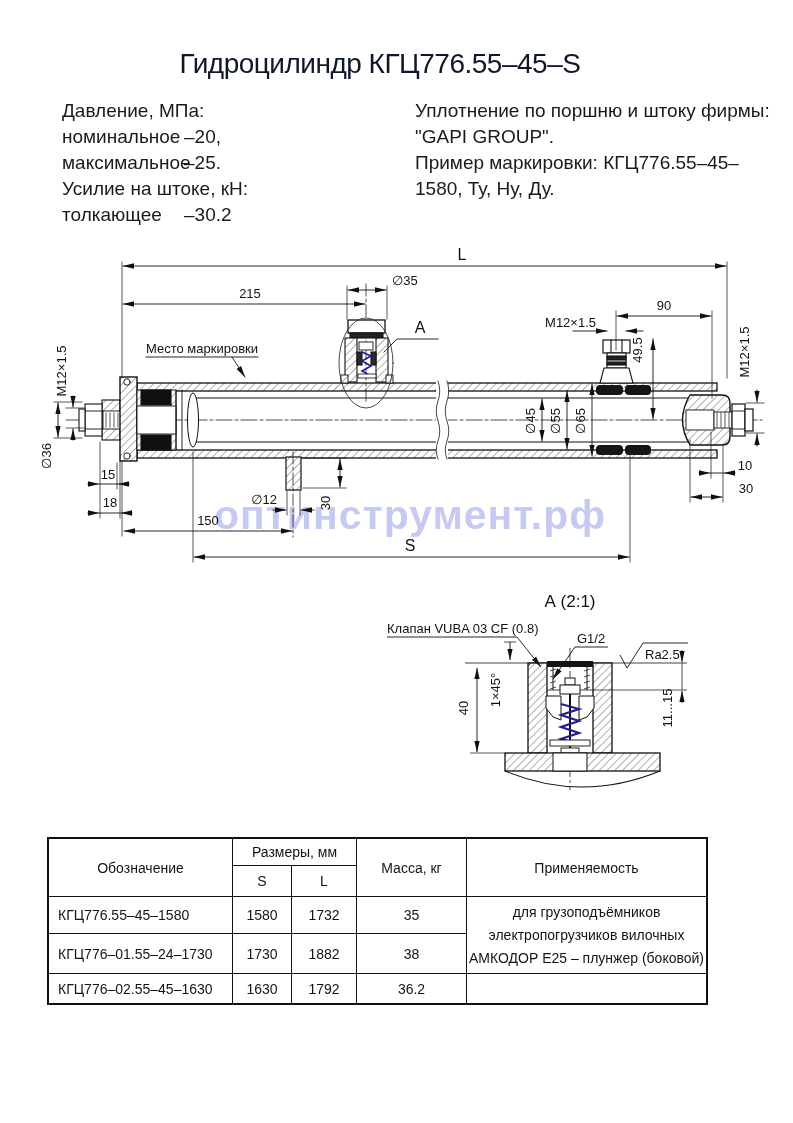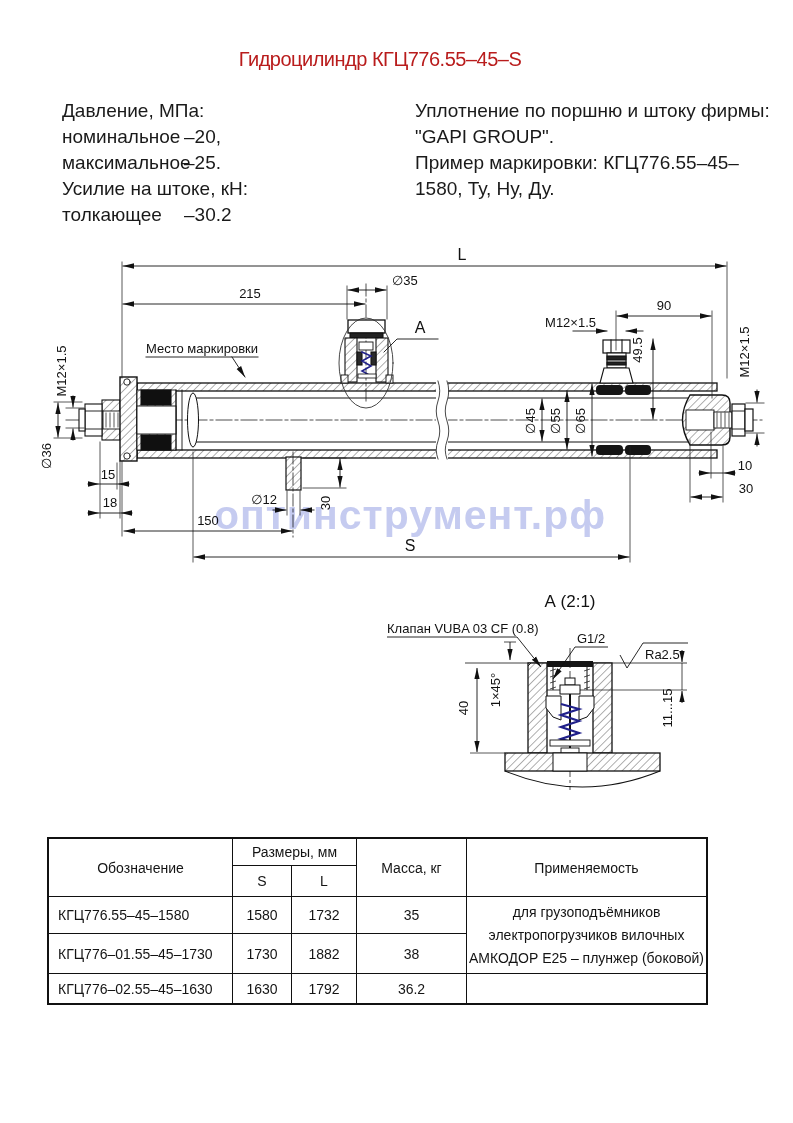--- a/index.html
+++ b/index.html
@@ -1,19 +1,19 @@
 <!DOCTYPE html>
 <html><head>
 <meta charset="utf-8">
 <style>
   html,body{margin:0;padding:0;background:#fff;}
   #page{position:relative;width:793px;height:1123px;background:#ffffff;overflow:hidden;
         font-family:"Liberation Sans",sans-serif;color:#111;}
   #title{position:absolute;left:60px;top:48px;width:640px;text-align:center;
-         font-size:20px;letter-spacing:-0.5px;color:#b91c1c;}
+         font-size:28px;letter-spacing:-0.5px;color:#0f172a;}
   .specs{position:absolute;font-size:19px;color:#1a1a1a;line-height:26px;}
   #specs-left{left:62px;top:98px;width:280px;}
   #specs-right{left:415px;top:98px;width:360px;}
   .specrow{display:flex;}
   .specrow .lab{width:122px;}
   #watermark{position:absolute;left:200px;top:492px;width:420px;text-align:center;
              font-size:41px;font-weight:bold;letter-spacing:1px;color:#b7beec;
              opacity:0.8;mix-blend-mode:multiply;z-index:5;}
   svg{position:absolute;left:0;top:0;z-index:2;}
   svg text{font-family:"Liberation Sans",sans-serif;font-size:13px;fill:#111;}
@@ -343,21 +343,21 @@
     <div class="cell left" style="grid-column:1;grid-row:3;">КГЦ776.55–45–1580</div>
     <div class="cell" style="grid-column:2;grid-row:3;">1580</div>
     <div class="cell" style="grid-column:3;grid-row:3;">1732</div>
     <div class="cell" style="grid-column:4;grid-row:3;text-align:right;">35</div>
     <div class="cell norb applines" style="grid-column:5;grid-row:3/5;flex-direction:column;justify-content:center;">
       <div>для грузоподъёмников</div>
       <div>электропогрузчиков вилочных</div>
       <div>АМКОДОР Е25 – плунжер (боковой)</div>
     </div>
 
-    <div class="cell left" style="grid-column:1;grid-row:4;">КГЦ776–01.55–45–1730</div>
+    <div class="cell left" style="grid-column:1;grid-row:4;">КГЦ776–01.55–24–1730</div>
     <div class="cell" style="grid-column:2;grid-row:4;">1730</div>
     <div class="cell" style="grid-column:3;grid-row:4;">1882</div>
     <div class="cell" style="grid-column:4;grid-row:4;">38</div>
 
     <div class="cell left nobb" style="grid-column:1;grid-row:5;">КГЦ776–02.55–45–1630</div>
     <div class="cell nobb" style="grid-column:2;grid-row:5;">1630</div>
     <div class="cell nobb" style="grid-column:3;grid-row:5;">1792</div>
     <div class="cell nobb" style="grid-column:4;grid-row:5;">36.2</div>
     <div class="cell norb nobb" style="grid-column:5;grid-row:5;"></div>
   </div>

